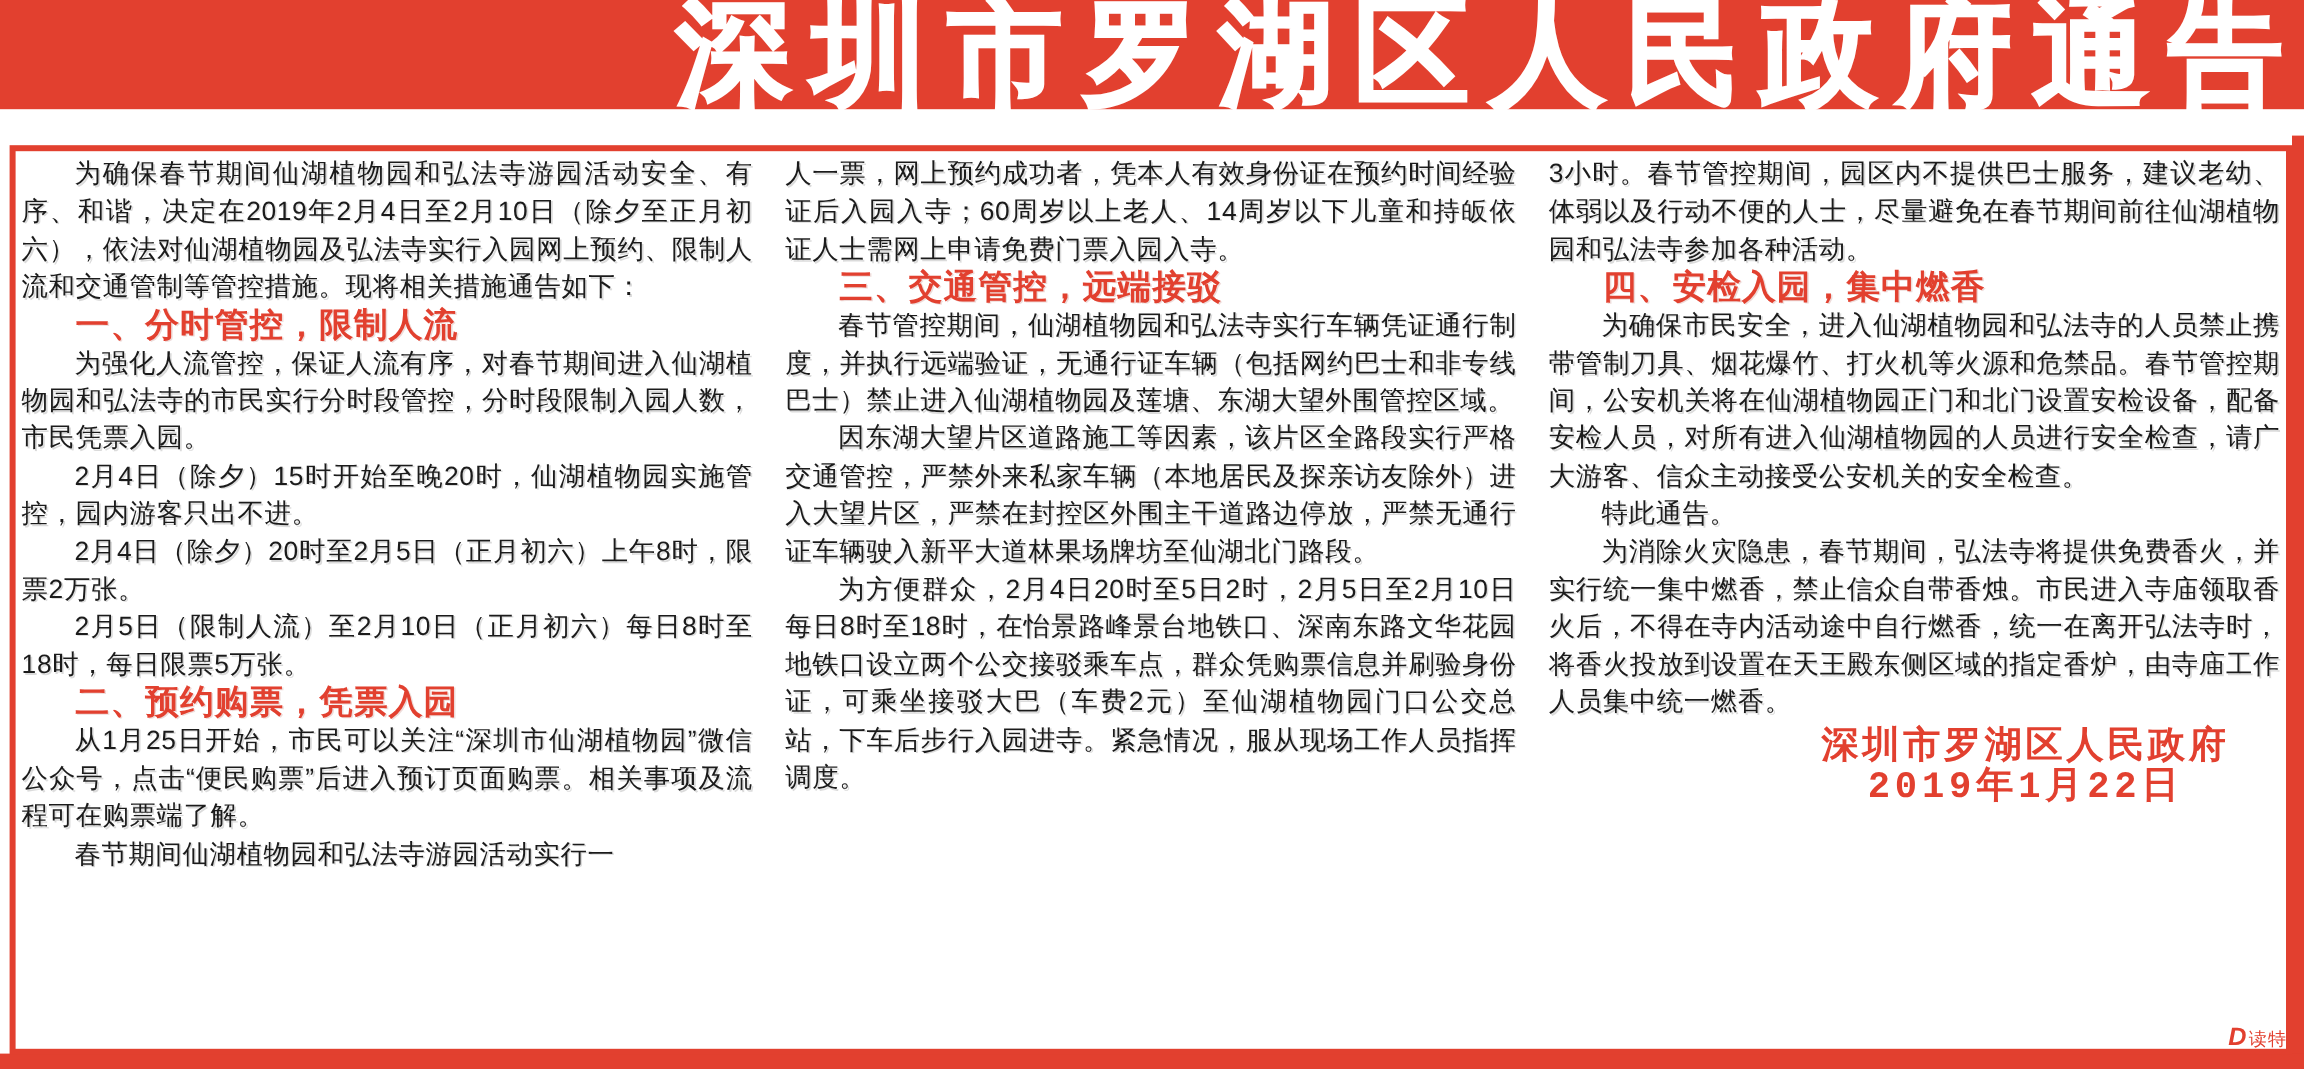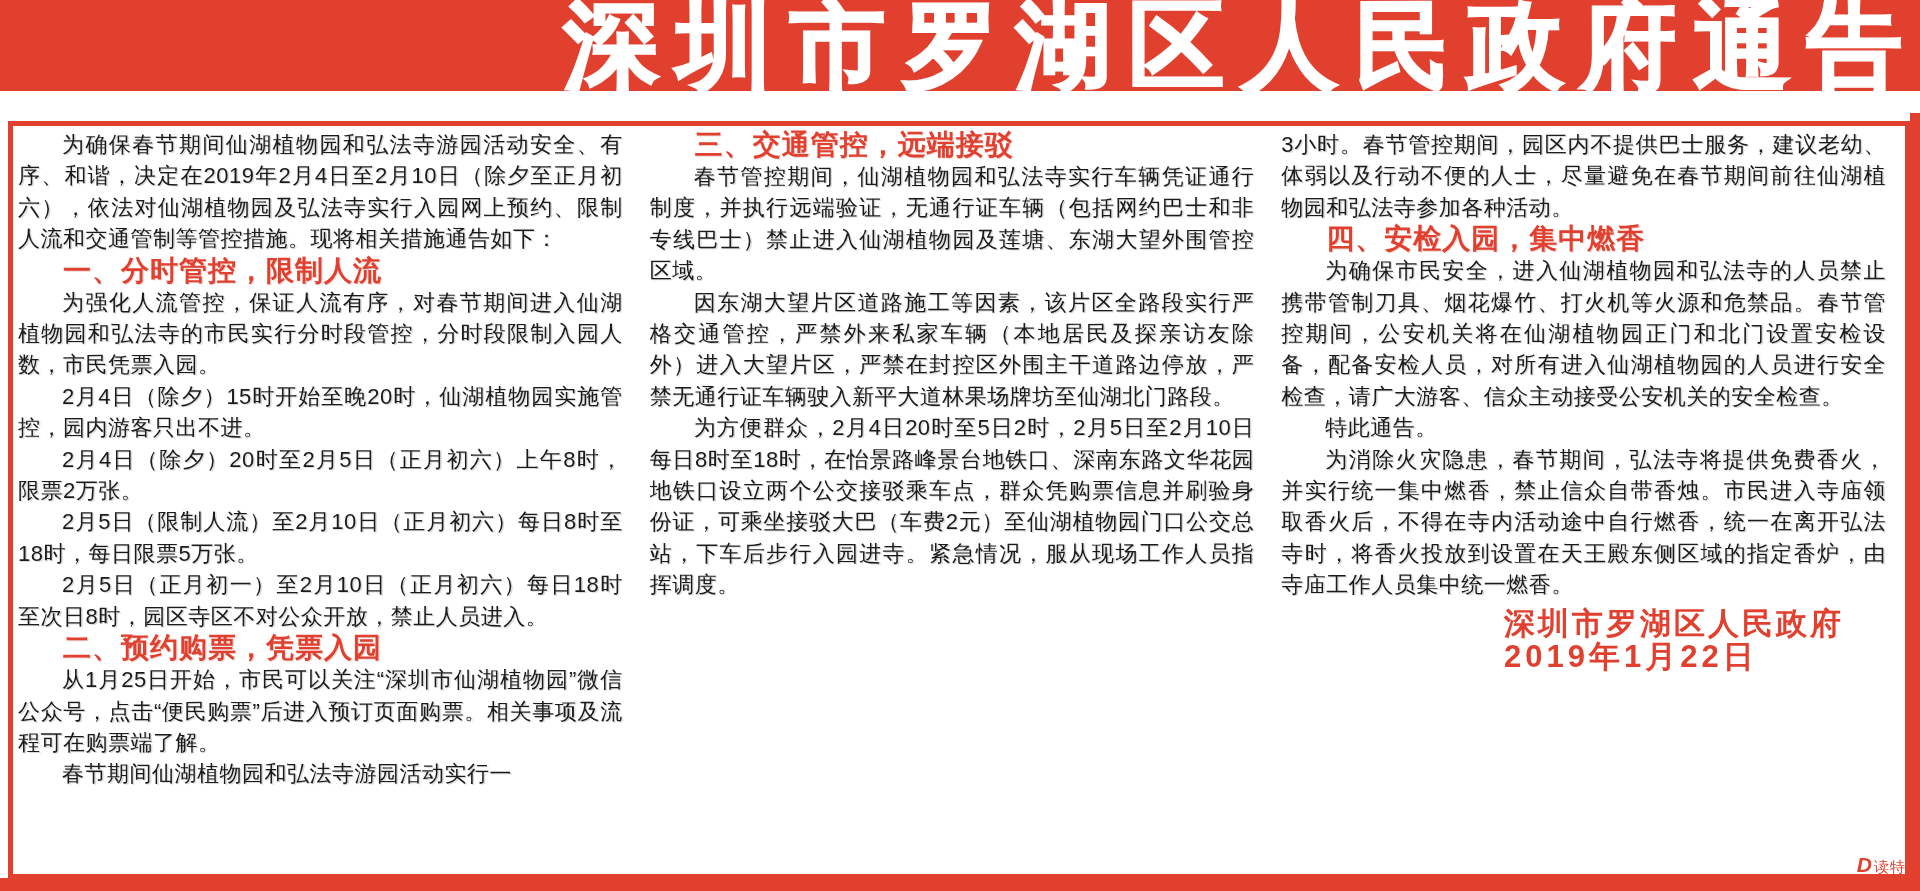--- a/index.html
+++ b/index.html
@@ -36,21 +36,21 @@
   .edge-bottom{position:absolute;left:0;right:0;bottom:0;height:13px;background:var(--red);}
   .frame{
     position:absolute;left:8px;top:121px;right:10px;bottom:12px;
     border:5px solid var(--red);
     pointer-events:none;
   }
   
   .columns{
     position:absolute;left:13px;top:126px;right:15px;bottom:17px;
     display:flex;gap:27px;
-    padding:3px 19px 0 5px;
+    padding:3px 5px 0 5px;
     overflow:hidden;
   }
   .column{flex:1 1 0;min-width:0;}
   .body{
     font-size:22px;
     line-height:31.4px;
     text-align:justify;
     text-justify:inter-character;
     text-indent:2em;
     letter-spacing:0.5px;
@@ -65,22 +65,24 @@
     font-weight:bold;
     text-indent:45px;
     letter-spacing:1px;
     white-space:nowrap;
     text-shadow:1.2px 1.2px 0 rgba(160,60,50,0.18);
   }
   
   .signature{
     width:max-content;
     margin:6px 42px 0 auto;
+    text-align:center;
     color:var(--red);
     font-weight:bold;
+    font-family:Liberation Mono, monospace;
   }
   .sig-issuer{font-size:31px;line-height:33px;letter-spacing:3px;}
   .sig-date{font-size:31px;line-height:33px;letter-spacing:4px;}
   
   .watermark{
     position:absolute;right:14px;bottom:16px;
     color:var(--red);
     display:flex;align-items:baseline;gap:2px;
     line-height:1;
   }
@@ -102,26 +104,26 @@
 <div class="frame"></div>
 
 <div class="columns" id="columns">
     <div class="column">
       <p class="body">为确保春节期间仙湖植物园和弘法寺游园活动安全、有序、和谐，决定在2019年2月4日至2月10日（除夕至正月初六），依法对仙湖植物园及弘法寺实行入园网上预约、限制人流和交通管制等管控措施。现将相关措施通告如下：</p>
       <p class="heading">一、分时管控，限制人流</p>
       <p class="body">为强化人流管控，保证人流有序，对春节期间进入仙湖植物园和弘法寺的市民实行分时段管控，分时段限制入园人数，市民凭票入园。</p>
       <p class="body">2月4日（除夕）15时开始至晚20时，仙湖植物园实施管控，园内游客只出不进。</p>
       <p class="body">2月4日（除夕）20时至2月5日（正月初六）上午8时，限票2万张。</p>
       <p class="body">2月5日（限制人流）至2月10日（正月初六）每日8时至18时，每日限票5万张。</p>
-      <p class="body">2月5日（正月初一）至2月10日（正月初六）每日18时至次日8时，园区寺区不对公众开放，禁止人员进入。</p>
       <p class="heading">二、预约购票，凭票入园</p>
       <p class="body">从1月25日开始，市民可以关注“深圳市仙湖植物园”微信公众号，点击“便民购票”后进入预订页面购票。相关事项及流程可在购票端了解。</p>
       <p class="body">春节期间仙湖植物园和弘法寺游园活动实行一</p>
     </div>
     <div class="column">
+      <p class="body cont">人一票，网上预约成功者，凭本人有效身份证在预约时间经验证后入园入寺；60周岁以上老人、14周岁以下儿童和持皈依证人士需网上申请免费门票入园入寺。</p>
       <p class="heading">三、交通管控，远端接驳</p>
       <p class="body">春节管控期间，仙湖植物园和弘法寺实行车辆凭证通行制度，并执行远端验证，无通行证车辆（包括网约巴士和非专线巴士）禁止进入仙湖植物园及莲塘、东湖大望外围管控区域。</p>
       <p class="body">因东湖大望片区道路施工等因素，该片区全路段实行严格交通管控，严禁外来私家车辆（本地居民及探亲访友除外）进入大望片区，严禁在封控区外围主干道路边停放，严禁无通行证车辆驶入新平大道林果场牌坊至仙湖北门路段。</p>
       <p class="body">为方便群众，2月4日20时至5日2时，2月5日至2月10日每日8时至18时，在怡景路峰景台地铁口、深南东路文华花园地铁口设立两个公交接驳乘车点，群众凭购票信息并刷验身份证，可乘坐接驳大巴（车费2元）至仙湖植物园门口公交总站，下车后步行入园进寺。紧急情况，服从现场工作人员指挥调度。</p>
     </div>
     <div class="column">
       <p class="body cont">3小时。春节管控期间，园区内不提供巴士服务，建议老幼、体弱以及行动不便的人士，尽量避免在春节期间前往仙湖植物园和弘法寺参加各种活动。</p>
       <p class="heading">四、安检入园，集中燃香</p>
       <p class="body">为确保市民安全，进入仙湖植物园和弘法寺的人员禁止携带管制刀具、烟花爆竹、打火机等火源和危禁品。春节管控期间，公安机关将在仙湖植物园正门和北门设置安检设备，配备安检人员，对所有进入仙湖植物园的人员进行安全检查，请广大游客、信众主动接受公安机关的安全检查。</p>
       <p class="body">特此通告。</p>

